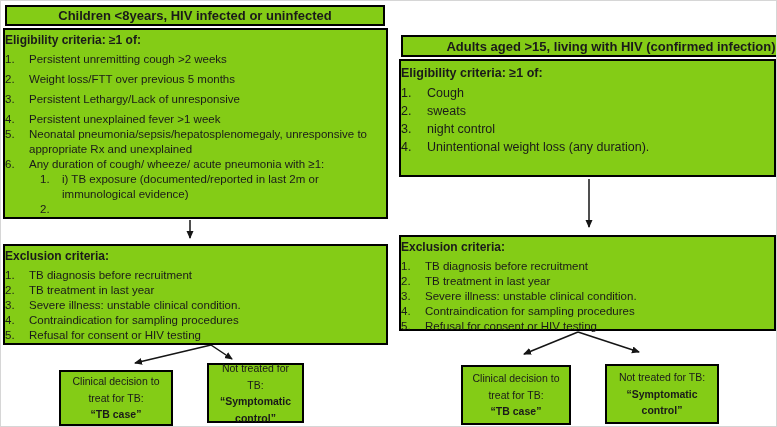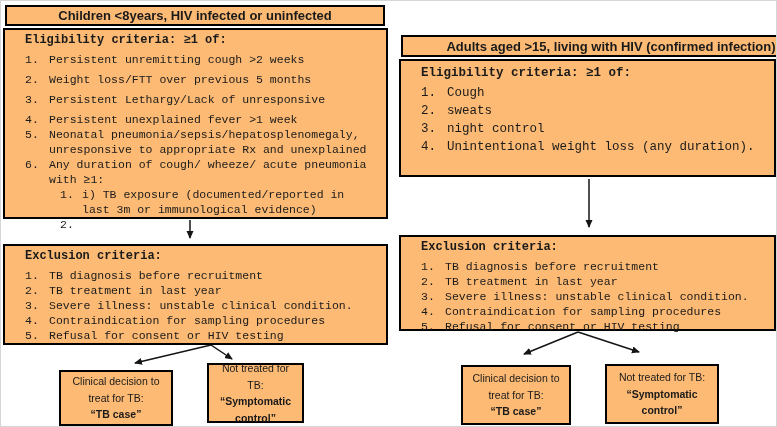--- a/index.html
+++ b/index.html
@@ -1,24 +1,24 @@
 <!DOCTYPE html>
 <html><head>
 <meta charset="utf-8">
 <style>
   html,body { margin:0; padding:0; background:#ffffff; }
   .canvas {
     position:relative; width:777px; height:427px; box-sizing:border-box;
     background:#ffffff; border:1px solid #d6d6d6; overflow:hidden;
     font-family:"Liberation Sans", sans-serif; color:#1a1a1a;
   }
-  .box { position:absolute; box-sizing:border-box; border:2px solid #000; background:#fdba74; }
+  .box { position:absolute; box-sizing:border-box; border:2px solid #000; background:#84cc16; }
   .title { display:flex; align-items:center; justify-content:center;
            font-weight:700; font-size:13px; white-space:nowrap; }
-  .list-box { padding:3px 12px 3px 20px; font-size:11.5px;font-family:Liberation Mono, monospace; }
+  .list-box { padding:3px 12px 3px 0; font-size:11.5px; }
   .hd { font-weight:700; font-size:12px; line-height:15px; margin-bottom:4px; }
   .li { display:flex; line-height:15px; }
   .li .num { flex:0 0 24px; }
   .li .txt { flex:1 1 auto; }
   .li.gap { margin-bottom:5px; }
   .li.sub { padding-left:35px; }
   .li.sub .num { flex:0 0 22px; }
   .adult-elig { font-size:12.5px; padding-top:4px; }
   .adult-elig .hd { font-size:12.5px; line-height:16px; margin-bottom:3px; }
   .adult-elig .li { line-height:18px; }
@@ -72,21 +72,21 @@
     <div class="li">
       <span class="num">5.</span>
       <span class="txt">Neonatal pneumonia/sepsis/hepatosplenomegaly, unresponsive to appropriate Rx and unexplained</span>
     </div>
     <div class="li">
       <span class="num">6.</span>
       <span class="txt">Any duration of cough/ wheeze/ acute pneumonia with ≥1:</span>
     </div>
     <div class="li sub">
       <span class="num">1.</span>
-      <span class="txt">i) TB exposure (documented/reported in last 3m or immunological evidence)</span>
+      <span class="txt">i) TB exposure (documented/reported in last 2m or immunological evidence)</span>
     </div>
     <div class="li sub">
       <span class="num">2.</span>
     </div>
   </div>
 
   <div class="box list-box" style="left:2px; top:243px; width:385px; height:101px;">
     <div class="hd">Exclusion criteria:</div>
     <div class="li">
       <span class="num">1.</span>

